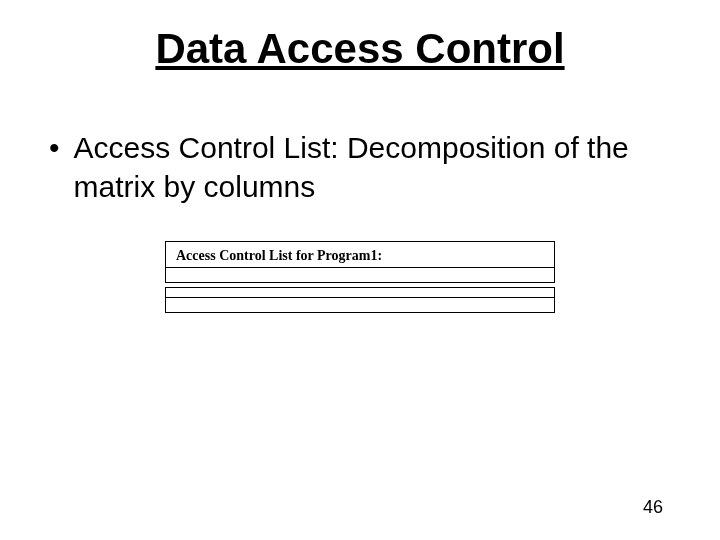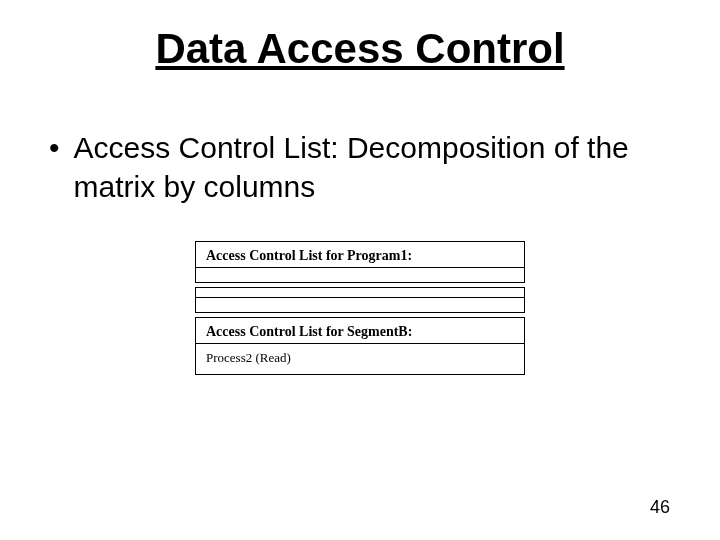--- a/index.html
+++ b/index.html
@@ -35,21 +35,21 @@
       margin-left: 10px;
     }
     .bullet-marker {
       margin-right: 14px;
       font-size: 30px;
       line-height: 1.3;
     }
     .bullet-text { flex: 1; }
     .acl-container {
       margin: 35px auto 0 auto;
-      width: 330px;
+      width: 390px;
       font-family: "Times New Roman", Times, serif;
       border-radius: 8px;
     }
     .acl-box {
       border: 1px solid #000;
       margin-bottom: 4px;
       padding: 6px 10px 8px 10px;
     }
     .acl-header {
       font-weight: bold;
@@ -60,21 +60,21 @@
       border: none;
       border-top: 1px solid #000;
       margin: 3px -10px 6px -10px;
     }
     .acl-entry {
       font-size: 13px;
     }
     .page-number {
       position: absolute;
       bottom: 22px;
-      right: 50px;
+      right: 57px;
       font-size: 18px;
       font-family: Arial, sans-serif;
       color: #000;
     }
   </style>
 </head>
 <body>
 
 <div class="slide">
   <h1 class="title">Data Access Control</h1>
@@ -85,21 +85,16 @@
   </div>
 
   <div class="acl-container">
     <div class="acl-box">
       <div class="acl-header">Access Control List for Program1:</div>
       <hr class="acl-divider">
     </div>
     <div class="acl-box">
       <hr class="acl-divider">
     </div>
-    <div class="acl-box">
-      <div class="acl-header">Access Control List for SegmentB:</div>
-      <hr class="acl-divider">
-      <div class="acl-entry">Process2 (Read)</div>
-    </div>
   </div>
 
   <div class="page-number">46</div>
 </div>
 
 </body></html>

